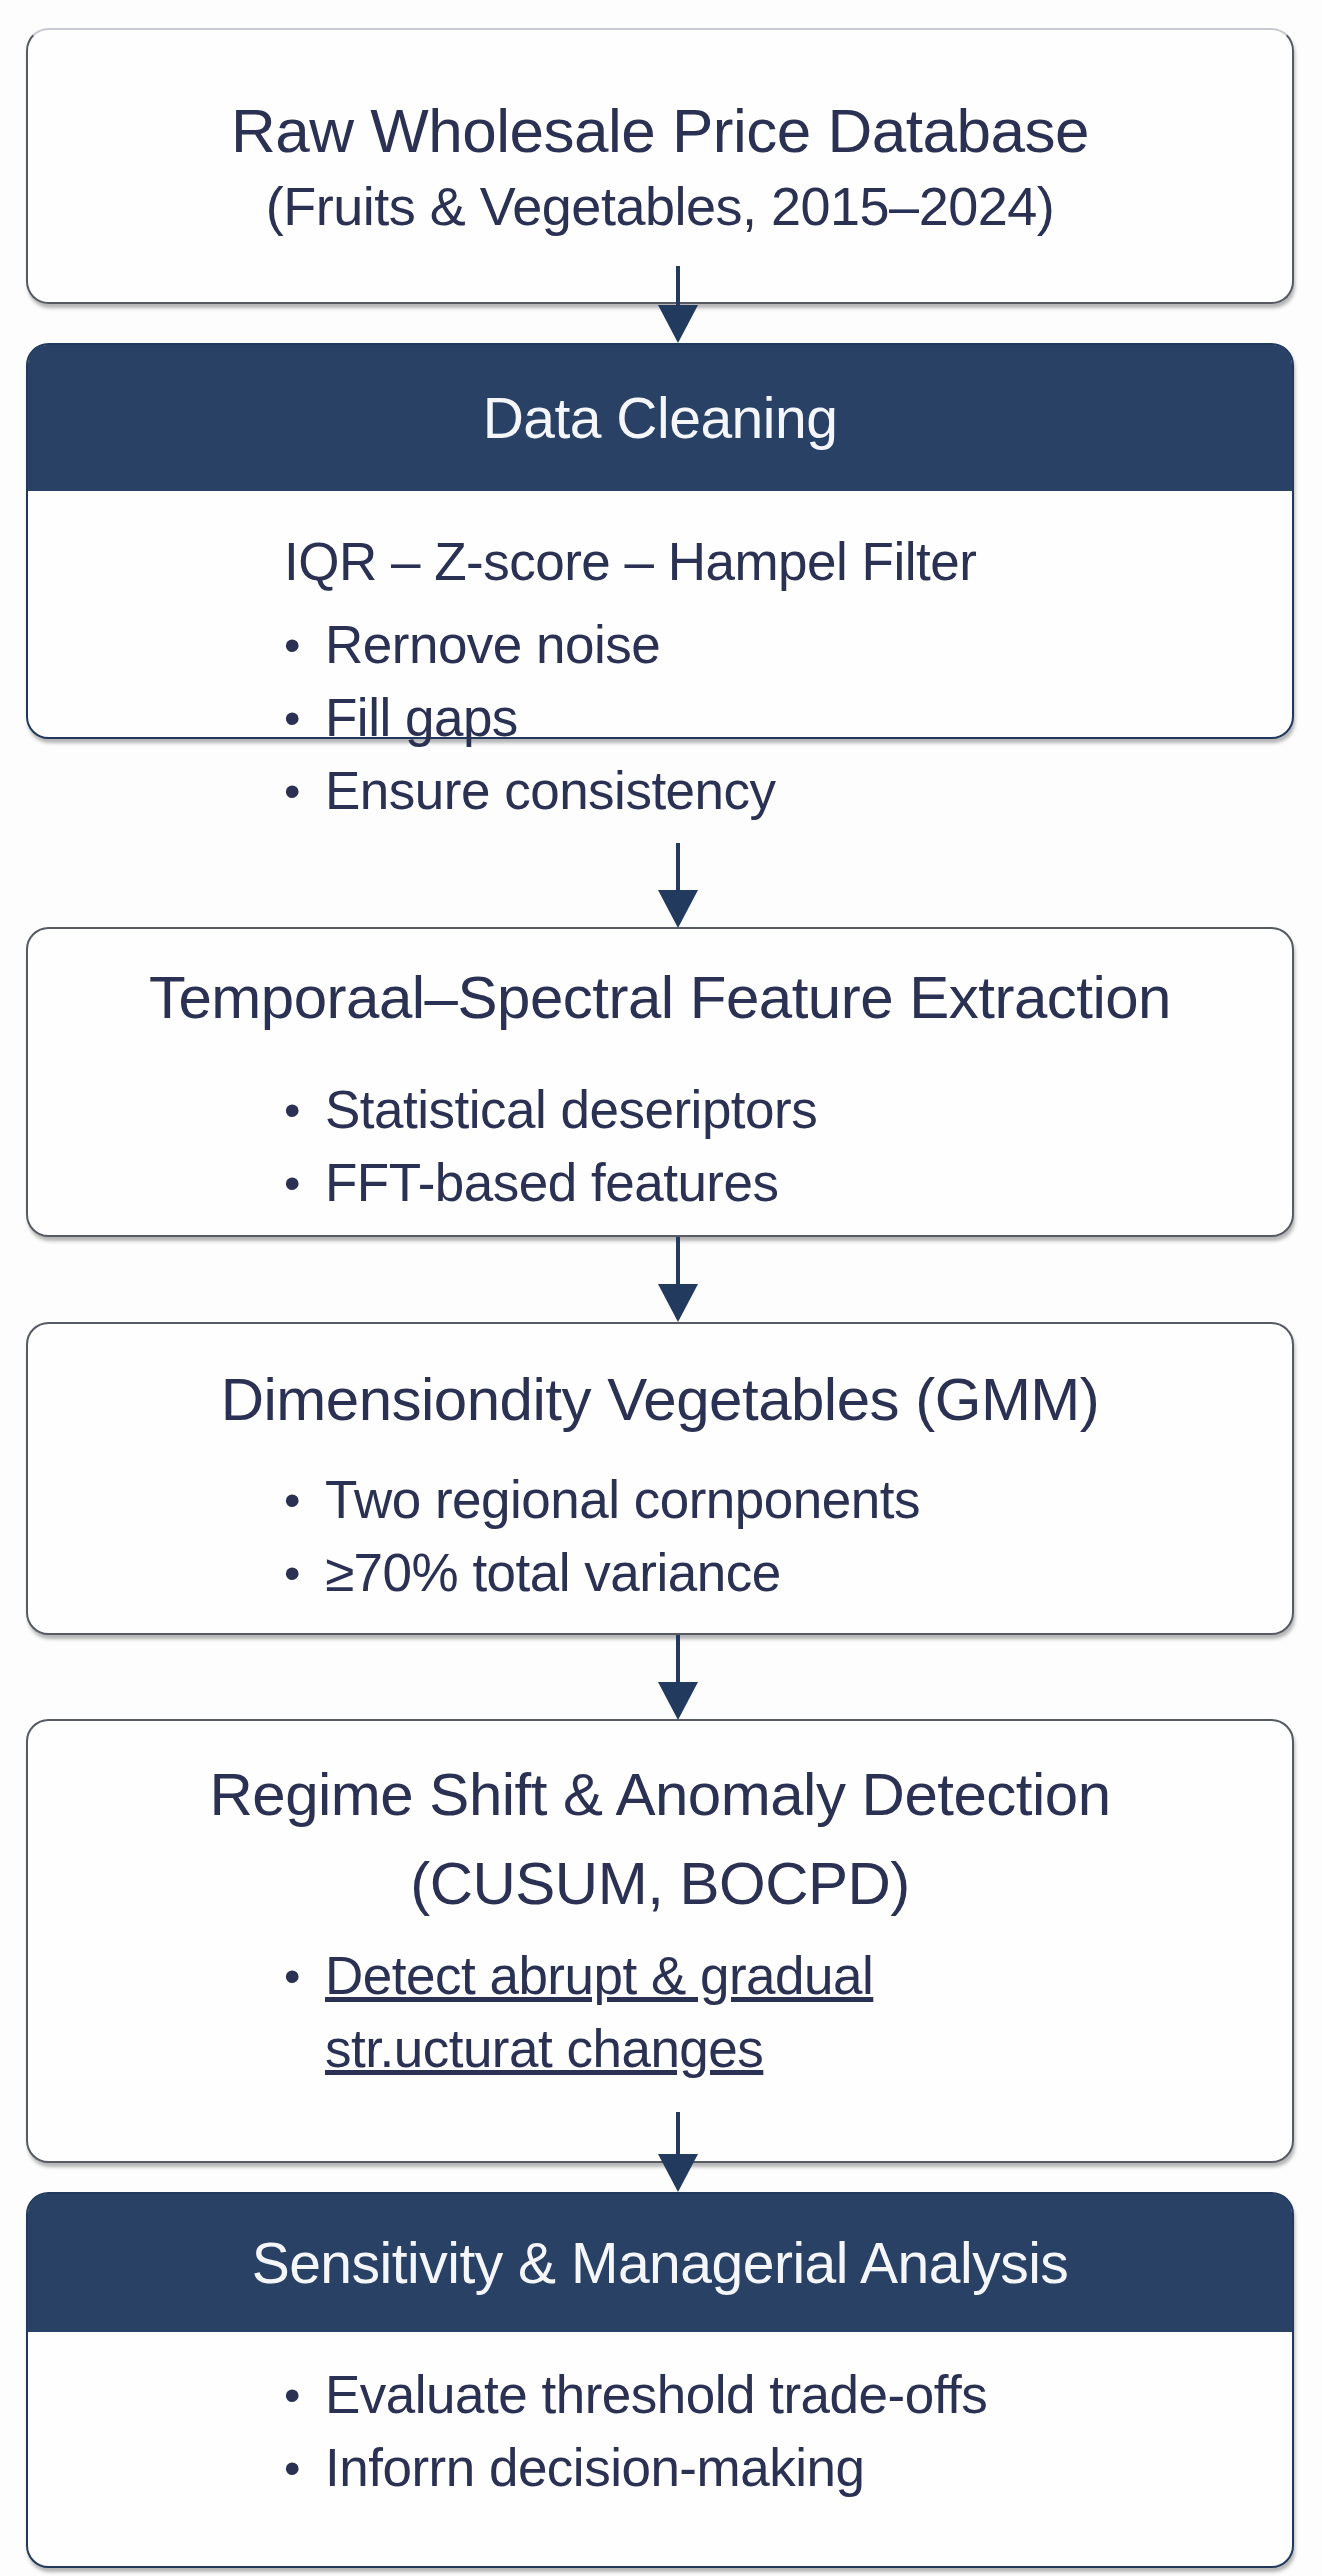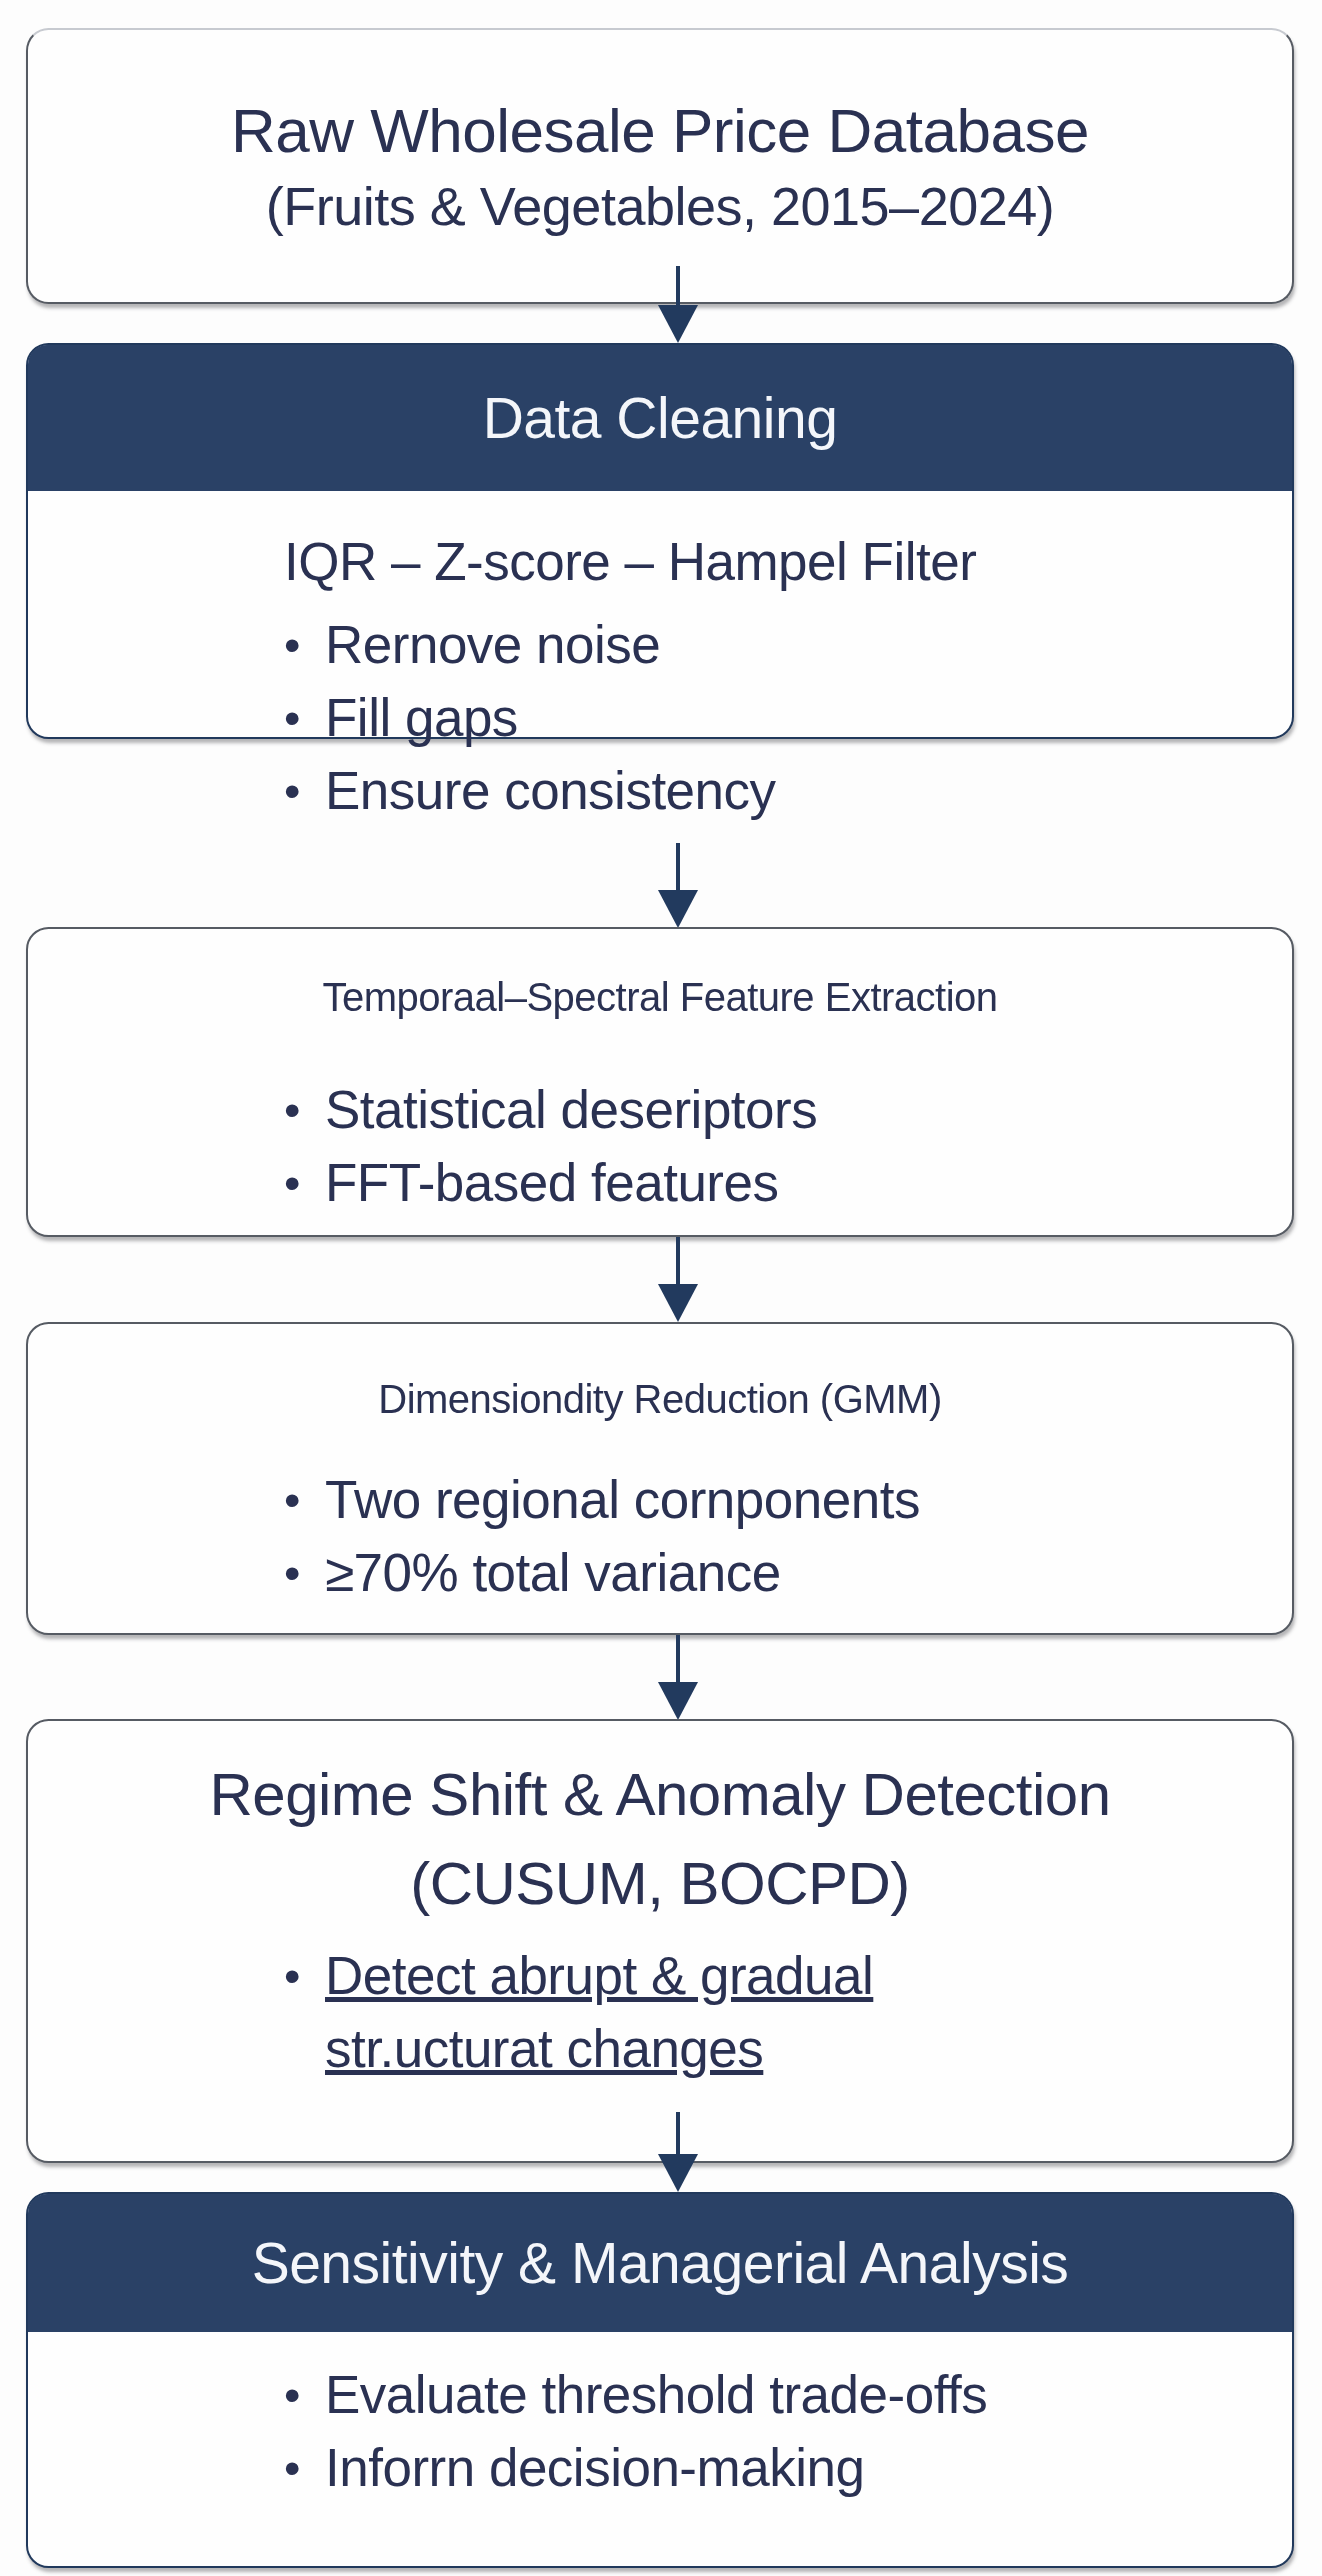--- a/index.html
+++ b/index.html
@@ -39,21 +39,21 @@
     color:var(--hdr-ink);
     font-size:57px;
   }
   .hdr.short{height:138px;}
   .stack-center{
     height:100%;
     display:flex;flex-direction:column;justify-content:center;align-items:center;
     text-align:center;
   }
   .title-xl{font-size:62px;line-height:81px;}
-  .title-l{font-size:40px;line-height:75px;text-align:center;}
+  .title-l{font-size:60px;line-height:75px;text-align:center;}
   .title-2line{font-size:60px;line-height:89px;text-align:center;}
   .subtitle{font-size:54px;line-height:71px;}
   .body-block{padding-left:256px;text-align:left;}
   .intro{font-size:53px;line-height:63px;}
   ul.bullets{list-style:none;}
   ul.bullets li{
     position:relative;
     font-size:53px;line-height:73px;
     padding-left:41px;
   }
@@ -119,21 +119,21 @@
       </ul>
     </div>
   </div>
 
   <div class="arrow" style="top:1237px;height:85px;">
     <div class="arrow-line"></div>
     <div class="arrow-head"></div>
   </div>
 
   <div class="node" style="top:1322px;height:313px;">
-    <div class="title-l" style="padding-top:38px;">Dimensiondity Reduction (GMM)</div>
+    <div class="title-l" style="padding-top:38px;">Dimensiondity Vegetables (GMM)</div>
     <div class="body-block">
       <ul class="bullets" style="margin-top:26px;">
         <li>Two regional cornponents</li>
         <li>≥70% total variance</li>
       </ul>
     </div>
   </div>
 
   <div class="arrow" style="top:1635px;height:85px;">
     <div class="arrow-line"></div>

